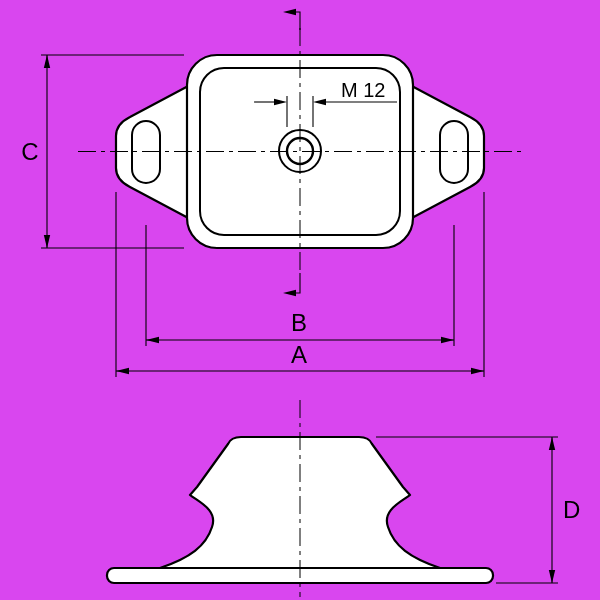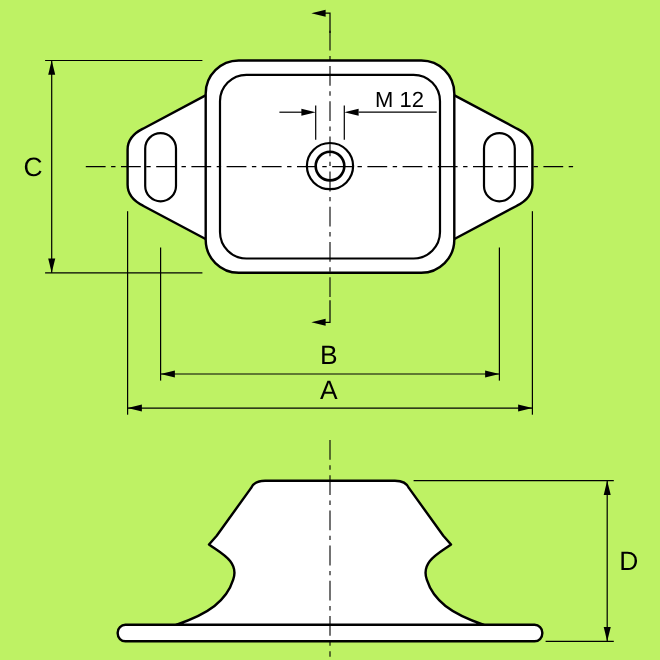--- a/index.html
+++ b/index.html
@@ -7,21 +7,21 @@
     padding: 0;
     background: #ffffff;
     width: 600px;
     height: 600px;
     font-family: "Liberation Sans", sans-serif;
   }
   .canvas {
     position: relative;
     width: 600px;
     height: 600px;
-    background: #bef264;
+    background: #d946ef;
     overflow: hidden;
   }
   svg { display: block; }
   .part      { fill: #ffffff; stroke: #000000; stroke-width: 2.2; stroke-linejoin: round; }
   .part-thin { fill: none;    stroke: #000000; stroke-width: 2;   stroke-linejoin: round; }
   .hole      { fill: none;    stroke: #000000; stroke-width: 2; }
   .hole-in   { fill: none;    stroke: #000000; stroke-width: 2.4; }
   .dim       { stroke: #000000; stroke-width: 1.1; fill: none; }
   .cl        { stroke: #000000; stroke-width: 1; fill: none; stroke-dasharray: 18 5 4 5; }
   .arrow     { fill: #000000; stroke: none; }

